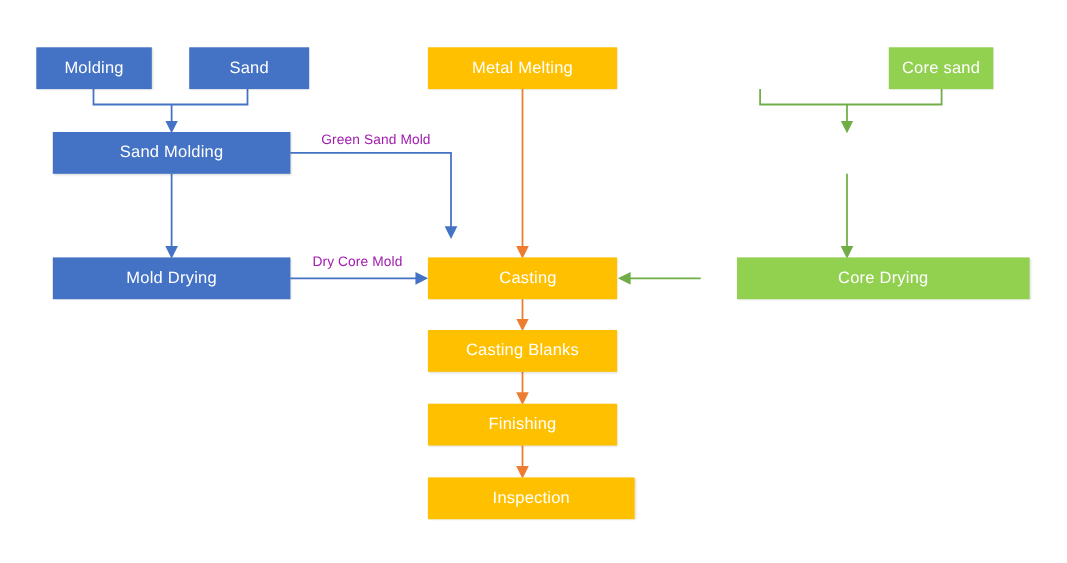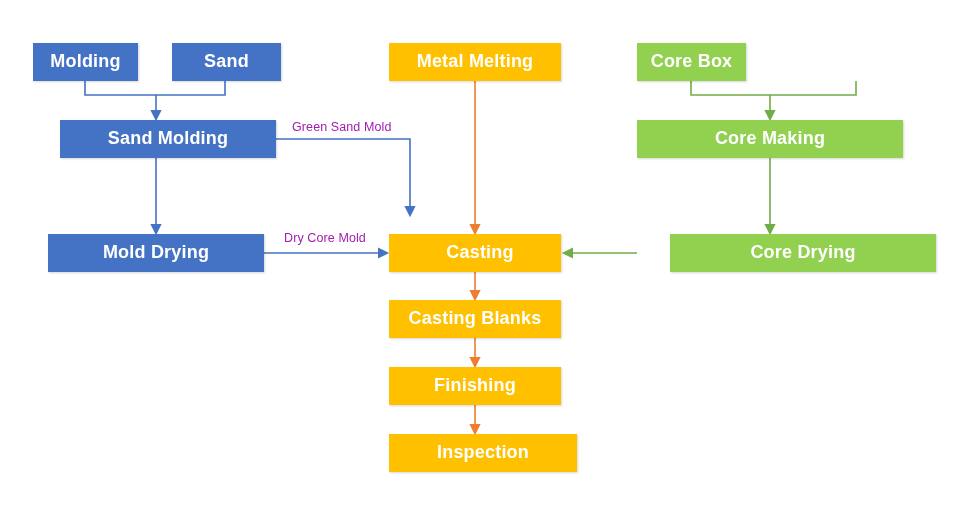--- a/index.html
+++ b/index.html
@@ -15,26 +15,25 @@
     font-family: "Liberation Sans", sans-serif;
     overflow: hidden;
   }
   .node {
     position: absolute;
     display: flex;
     align-items: center;
     justify-content: center;
     box-sizing: border-box;
     color: #ffffff;
-    font-size: 18px;
+    font-size: 15px;
     letter-spacing: 0.2px;
     line-height: 1.1;
     text-align: center;
     box-shadow: 1px 1px 2px rgba(0,0,0,0.16);
-    font-weight: bold;
   }
   .node.blue   { background: #4472C4; }
   .node.green  { background: #92D050; }
   .node.orange { background: #FFC000; }
 
   .edge-label {
     position: absolute;
     color: #a21caf;
     font-size: 12.5px;
     white-space: nowrap;
@@ -110,29 +109,28 @@
       <path d="M770,158 L770,232" fill="none" stroke="#70AD47" stroke-width="1.6" marker-end="url(#arrow-green)"></path>
     </g>
 
     <g>
       <path d="M637,253 L565,253" fill="none" stroke="#70AD47" stroke-width="1.6" marker-end="url(#arrow-green)"></path>
     </g>
   </svg>
 
   <div class="node blue" style="left:33px;  top:43px;  width:105px; height:38px;">Molding</div>
   <div class="node blue" style="left:172px; top:43px;  width:109px; height:38px;">Sand</div>
-  <div class="node blue" style="left:48px;  top:120px; width:216px; height:38px;margin-left:12px;">Sand Molding</div>
+  <div class="node blue" style="left:48px;  top:120px; width:216px; height:38px;">Sand Molding</div>
   <div class="node blue" style="left:48px;  top:234px; width:216px; height:38px;">Mold Drying</div>
 
   <div class="node orange" style="left:389px; top:43px;  width:172px; height:38px;">Metal Melting</div>
   <div class="node orange" style="left:389px; top:234px; width:172px; height:38px;padding-left:10px;">Casting</div>
   <div class="node orange" style="left:389px; top:367px; width:172px; height:38px;">Finishing</div>
   <div class="node orange" style="left:389px; top:300px; width:172px; height:38px;">Casting Blanks</div>
   <div class="node orange" style="left:389px; top:434px; width:188px; height:38px;">Inspection</div>
 
-  <div class="node green" style="left:637px; top:43px;  width:109px; height:38px;">Core Box</div>
-  <div class="node green" style="left:637px; top:120px; width:266px; height:38px;">Core Making</div>
+  <div class="node green" style="left:808px; top:43px;  width:95px;  height:38px;">Core sand</div>
   <div class="node green" style="left:670px; top:234px; width:266px; height:38px;">Core Drying</div>
 
   <div class="edge-label" style="left:292px; top:120px;">Green Sand Mold</div>
   <div class="edge-label" style="left:284px; top:231px;">Dry Core Mold</div>
 
 </div>
 
 </body></html>

